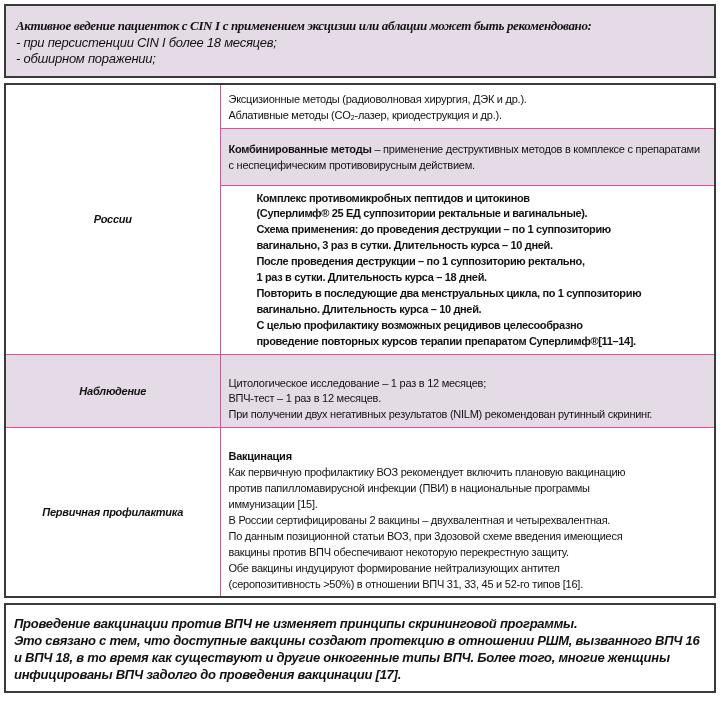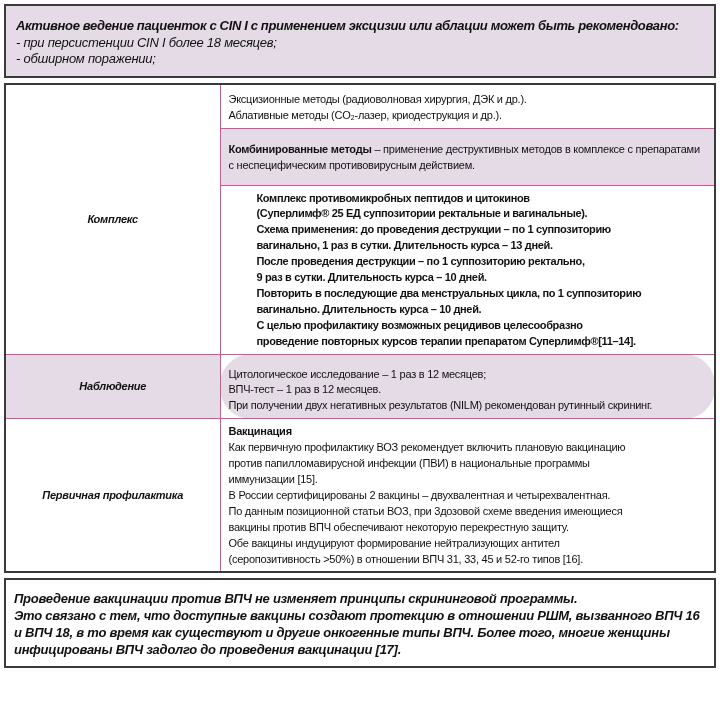--- a/index.html
+++ b/index.html
@@ -19,20 +19,21 @@
     background: #e5dbe7;
     padding: 12px 12px 8px 10px;
     font-style: italic;
     font-size: 13px;
     line-height: 16.5px;
     margin-bottom: 5px;
   }
   .intro-heading {
     font-weight: bold;
     letter-spacing: -0.35px;
+    font-family: Liberation Serif, serif;
   }
   .rec-table {
     width: 100%;
     border-collapse: collapse;
     border: 2px solid #3a3a3a;
     margin-bottom: 5px;
     table-layout: fixed;
   }
   .rec-table td {
     border: 1px solid #ec4899;
@@ -47,22 +48,22 @@
     vertical-align: middle !important;
     font-weight: bold;
     font-style: italic;
     background: #ffffff;
     padding: 4px 6px;
   }
   .cell { padding: 6px 8px 5px 8px; background: #ffffff; }
   .cell.pink, .label-cell.pink { background: #e5dbe7; }
   .cell.combined { padding: 12px 8px 12px 8px; }
   .cell.bold { font-weight: bold; line-height: 15.9px; padding-top: 5px; padding-bottom: 4px; letter-spacing: -0.35px; padding-left: 36px; }
-  .cell.obs { line-height: 15.9px; padding-top: 12px; padding-bottom: 4px; border-radius: 31px; }
-  .cell.prevention { line-height: 15.9px; padding-top: 5px; padding-bottom: 4px; }
+  .cell.obs { line-height: 15.9px; padding-top: 21px; padding-bottom: 4px; }
+  .cell.prevention { line-height: 15.9px; padding-top: 21px; padding-bottom: 4px; }
   .bi { font-weight: bold; }
   .footer {
     background: #ffffff;
     padding: 10px 8px 8px 8px;
     font-weight: bold;
     font-style: italic;
     font-size: 13px;
     line-height: 17px;
   }
 </style>
@@ -75,37 +76,37 @@
     <div class="intro-heading">Активное ведение пациенток с CIN I с применением эксцизии или аблации может быть рекомендовано:</div>
     <div class="intro-bullets">
         <div>- при персистенции CIN I более 18 месяцев;</div>
         <div>- обширном поражении;</div>
       </div>
   </div>
 
   <table class="rec-table">
     <tbody>
       <tr>
-        <td class="label-cell" rowspan="3">Комплекс</td>
+        <td class="label-cell" rowspan="3">России</td>
         <td class="cell white">
             <div>Эксцизионные методы (радиоволновая хирургия, ДЭК и др.).</div>
             <div>Аблативные методы (CO₂-лазер,  криодеструкция и др.).</div>
           </td>
       </tr>
       <tr>
         <td class="cell pink combined"><span class="bi">Комбинированные методы</span><span> – применение деструктивных методов в комплексе с препаратами с неспецифическим противовирусным действием.</span></td>
       </tr>
       <tr>
         <td class="cell white bold">
             <div>Комплекс противомикробных пептидов и цитокинов</div>
             <div>(Суперлимф® 25 ЕД суппозитории ректальные и вагинальные).</div>
             <div>Схема применения: до проведения деструкции – по 1 суппозиторию</div>
-            <div>вагинально, 1 раз в сутки. Длительность курса – 13 дней.</div>
+            <div>вагинально, 3 раз в сутки. Длительность курса – 10 дней.</div>
             <div>После проведения деструкции – по 1 суппозиторию ректально,</div>
-            <div>9 раз в сутки. Длительность курса – 10 дней.</div>
+            <div>1 раз в сутки. Длительность курса – 18 дней.</div>
             <div>Повторить в последующие два менструальных цикла, по 1 суппозиторию</div>
             <div>вагинально. Длительность курса – 10 дней.</div>
             <div>С целью профилактику возможных рецидивов целесообразно</div>
             <div>проведение повторных курсов терапии препаратом Суперлимф®[11–14].</div>
           </td>
       </tr>
       <tr>
         <td class="label-cell pink">Наблюдение</td>
         <td class="cell pink obs">
             <div>Цитологическое исследование – 1 раз в 12 месяцев;</div>

